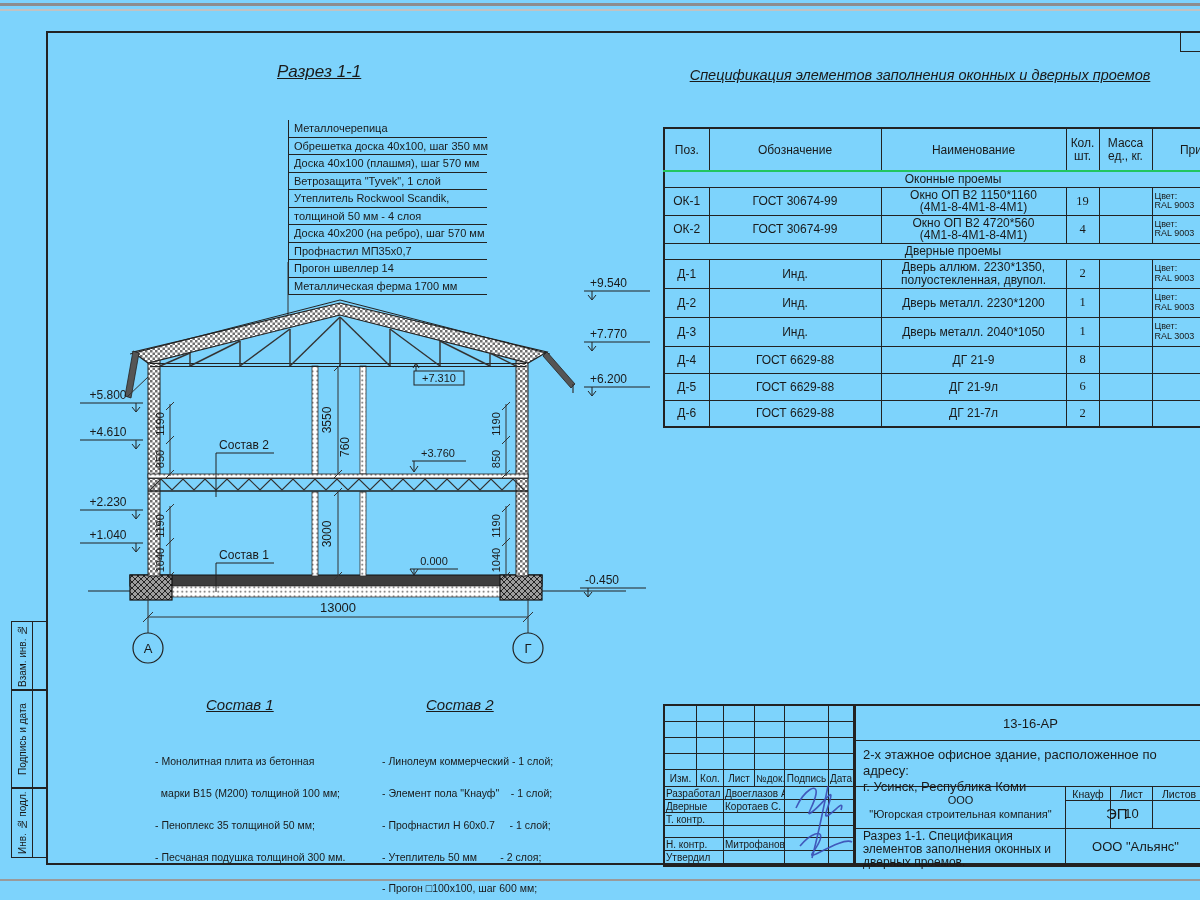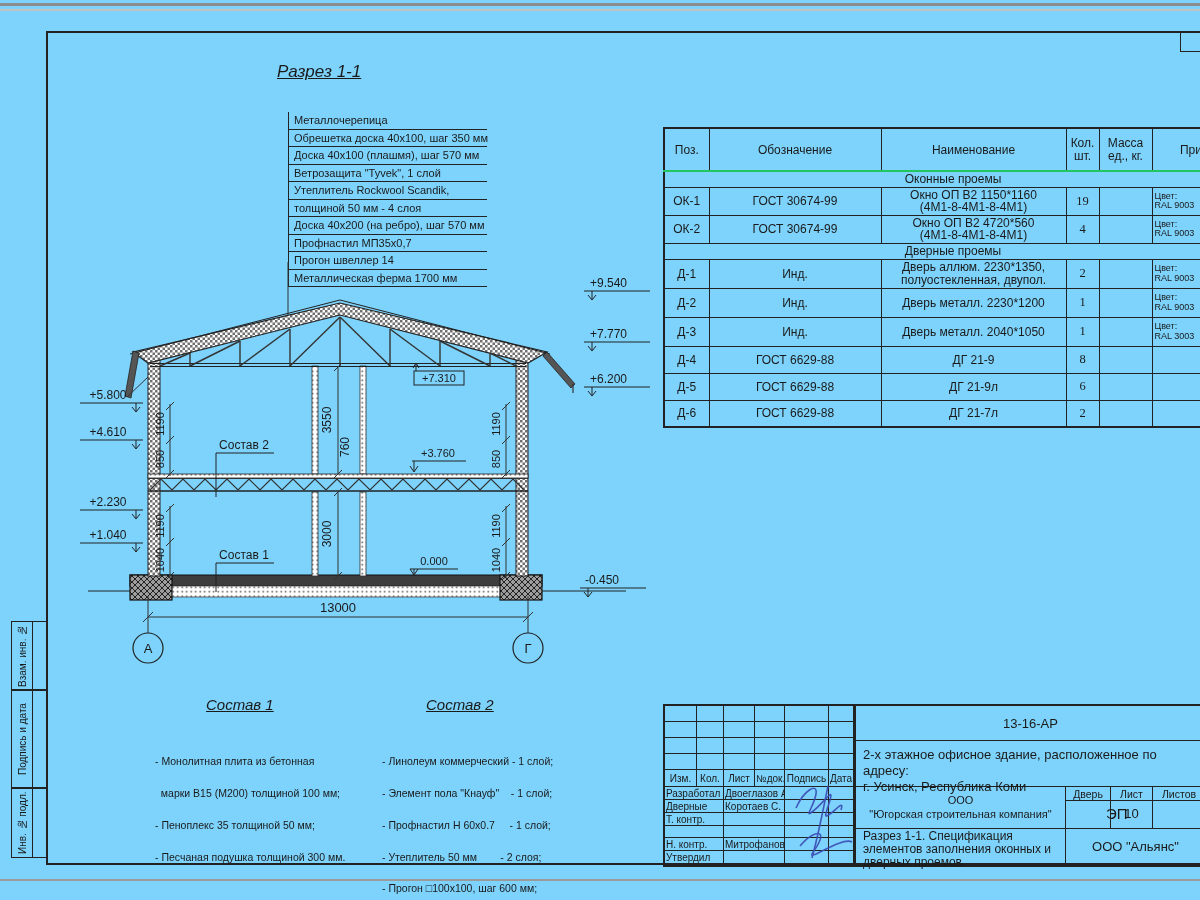--- a/index.html
+++ b/index.html
@@ -3,21 +3,21 @@
 <meta charset="utf-8">
 <style>
   html,body{margin:0;padding:0;background:#e8e8e8;}
   .sheet{position:relative;width:1200px;height:900px;background:#7dd3fc;overflow:hidden;
          font-family:"Liberation Sans",sans-serif;color:#1a1a1a;}
   .abs{position:absolute;}
   .scanline{position:absolute;left:0;width:1200px;}
   .frame{position:absolute;border:0 solid #222;}
   .h-italic{font-style:italic;text-decoration:underline;}
   
-  .callout{position:absolute;left:288px;top:112px;width:198px;border-left:1.5px solid #222;}
+  .callout{position:absolute;left:288px;top:120px;width:198px;border-left:1.5px solid #222;}
   .callout .cl{height:16.5px;line-height:16.5px;font-size:11px;padding-left:5px;
                border-bottom:1.4px solid #222;white-space:nowrap;}
   
   .sostav-list{position:absolute;font-size:10.5px;line-height:10.6px;white-space:pre;}
   
   .notes{position:absolute;left:877px;top:598px;font-size:11px;line-height:12.5px;white-space:pre;}
   
   table.spec{position:absolute;left:663px;top:127px;border-collapse:collapse;table-layout:fixed;
              font-size:12px;}
   table.spec td,table.spec th{border:1px solid #222;padding:0 2px;overflow:hidden;}
@@ -49,20 +49,21 @@
   <div class="scanline" style="top:3px;height:3px;background:#8d8d8d;"></div>
   <div class="scanline" style="top:9px;height:2px;background:#c2c2c2;"></div>
   <div class="scanline" style="top:879px;height:2px;background:#9a9a9a;"></div>
 
   <div class="frame" style="left:46px;top:31px;width:1154px;border-top-width:2px;"></div>
   <div class="frame" style="left:46px;top:31px;height:833px;border-left-width:2px;"></div>
   <div class="frame" style="left:46px;top:863px;width:1154px;border-top-width:2px;"></div>
   <div class="frame" style="left:1180px;top:33px;width:20px;height:18px;border-left-width:1.5px;border-bottom-width:1.5px;"></div>
 
   <div class="abs h-italic" style="left:277px;top:62px;font-size:17px;">Разрез 1-1</div>
+  <div class="abs h-italic" style="left:665px;top:67px;width:510px;text-align:center;font-size:14.5px;">Спецификация элементов заполнения оконных и дверных проемов</div>
 
   <div class="callout">
     <div class="cl">Металлочерепица</div>
     <div class="cl">Обрешетка доска 40х100, шаг 350 мм</div>
     <div class="cl">Доска 40х100 (плашмя), шаг 570 мм</div>
     <div class="cl">Ветрозащита "Tyvek", 1 слой</div>
     <div class="cl">Утеплитель Rockwool Scandik,</div>
     <div class="cl">толщиной 50 мм - 4 слоя</div>
     <div class="cl">Доска 40х200 (на ребро), шаг 570 мм</div>
     <div class="cl">Профнастил МП35х0,7</div>
@@ -438,21 +439,21 @@
             <td></td>
           </tr>
     </tbody>
       </table>
 
     <div class="cell tc" style="left:189px;top:0;width:351px;height:35px;border-left:2px solid #222;border-bottom:1.5px solid #222;font-size:13px;line-height:35px;">13-16-АР</div>
     <div class="cell" style="left:189px;top:35px;width:351px;height:46px;border-left:2px solid #222;border-bottom:1.5px solid #222;font-size:13px;line-height:16px;padding:6px 0 0 7px;white-space:pre-line;">2-х этажное офисное здание, расположенное по адресу:
 г. Усинск, Республика Коми</div>
     <div class="cell tc" style="left:189px;top:81px;width:211px;height:42px;border-left:2px solid #222;border-bottom:1.5px solid #222;font-size:11px;line-height:14px;padding-top:6px;white-space:pre-line;">ООО
 "Югорская строительная компания"</div>
-    <div class="cell tc" style="left:400px;top:81px;width:45px;height:14px;border-left:1.5px solid #222;border-bottom:1px solid #222;font-size:10.5px;line-height:14px;">Дверь</div>
+    <div class="cell tc" style="left:400px;top:81px;width:45px;height:14px;border-left:1.5px solid #222;border-bottom:1px solid #222;font-size:10.5px;line-height:14px;">Кнауф</div>
     <div class="cell tc" style="left:445px;top:81px;width:42px;height:14px;border-left:1px solid #222;border-bottom:1px solid #222;font-size:10.5px;line-height:14px;">Лист</div>
     <div class="cell tc" style="left:487px;top:81px;width:53px;height:14px;border-left:1px solid #222;border-bottom:1px solid #222;font-size:10.5px;line-height:14px;">Листов</div>
     <div class="cell tc" style="left:400px;top:95px;width:45px;height:28px;border-left:1.5px solid #222;border-bottom:1.5px solid #222;font-size:15px;line-height:26px;padding-left:40px;">ЭП</div>
     <div class="cell tc" style="left:445px;top:95px;width:42px;height:28px;border-left:1px solid #222;border-bottom:1.5px solid #222;font-size:13px;line-height:26px;">10</div>
     <div class="cell tc" style="left:487px;top:95px;width:53px;height:28px;border-left:1px solid #222;border-bottom:1.5px solid #222;font-size:13px;line-height:26px;"></div>
     <div class="cell" style="left:189px;top:123px;width:211px;height:36px;border-left:2px solid #222;font-size:12px;line-height:12.8px;padding:1px 0 0 7px;white-space:pre-line;">Разрез 1-1. Спецификация
 элементов заполнения оконных и
 дверных проемов.</div>
     <div class="cell tc" style="left:400px;top:123px;width:140px;height:36px;border-left:1.5px solid #222;font-size:13px;line-height:36px;">ООО "Альянс"</div>
   </div>

